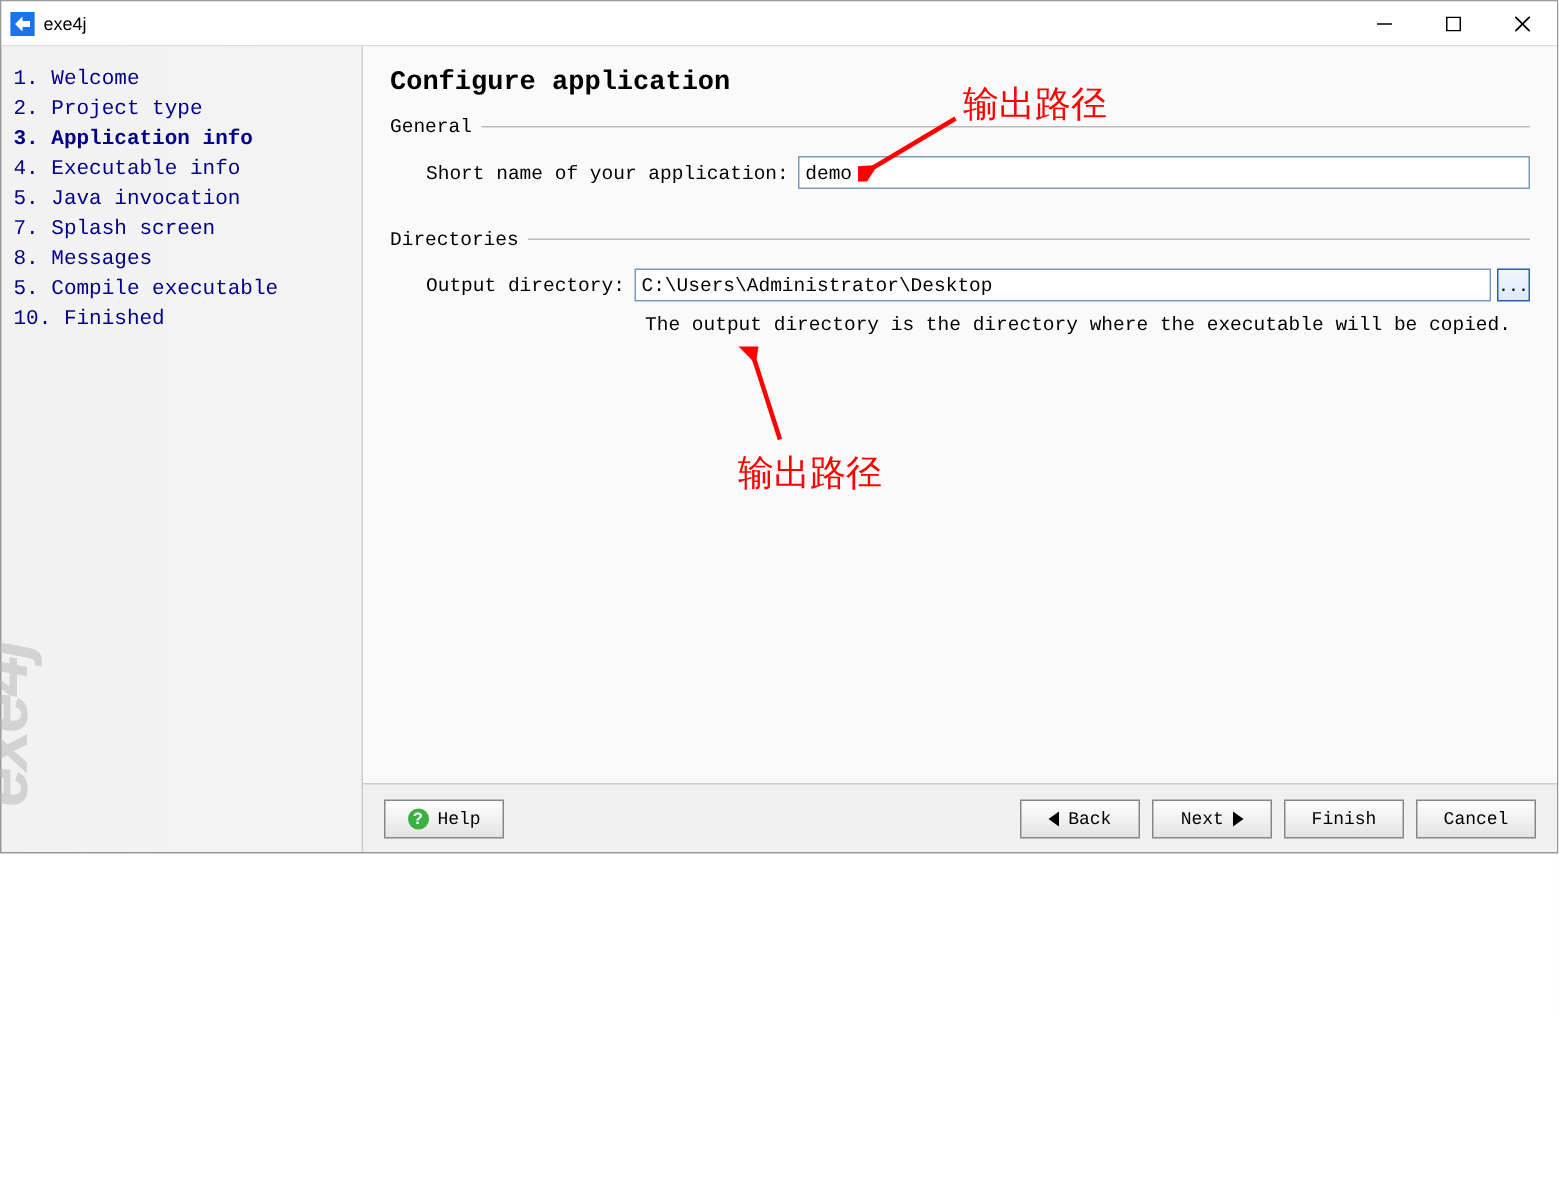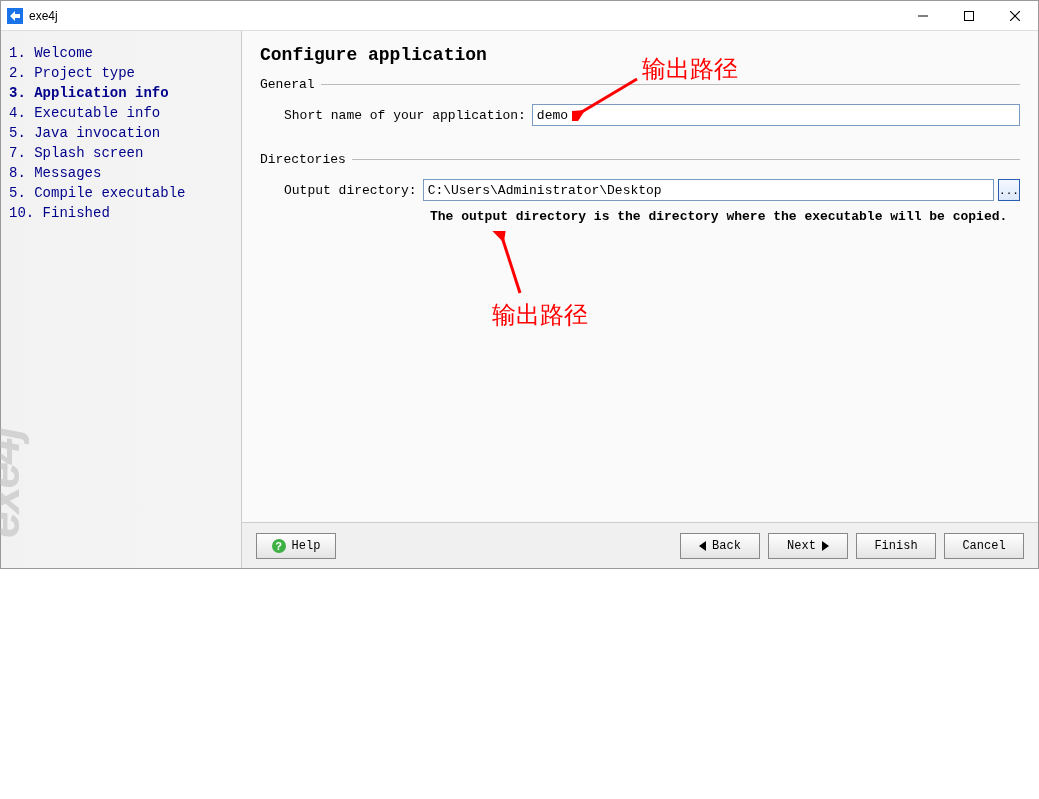--- a/index.html
+++ b/index.html
@@ -149,21 +149,20 @@
     font-family: monospace;
     font-size: 11px;
     color: #000;
   }
   .hint-text {
     margin-left: 170px;
     color: #000;
     font-family: "Courier New", monospace;
     font-size: 13px;
     margin-top: 6px;
-    font-weight: bold;
   }
   
   .annot-label {
     position: absolute;
     color: #ff0000;
     font-family: "Microsoft YaHei", sans-serif;
     font-size: 24px;
     font-weight: 400;
     pointer-events: none;
   }

